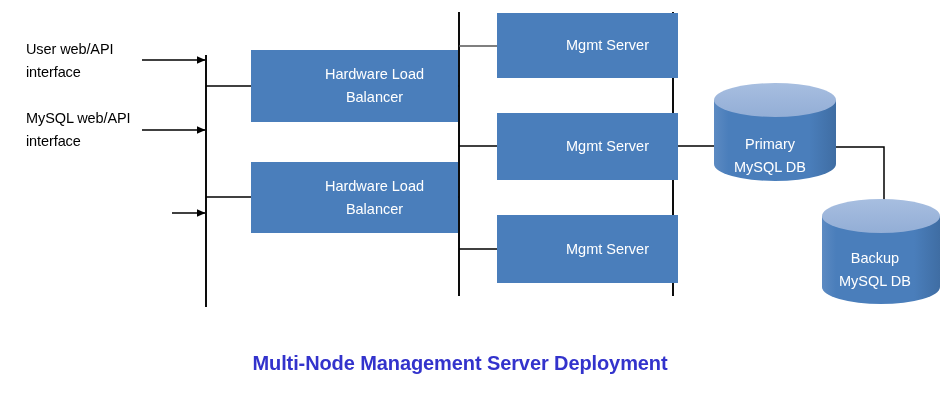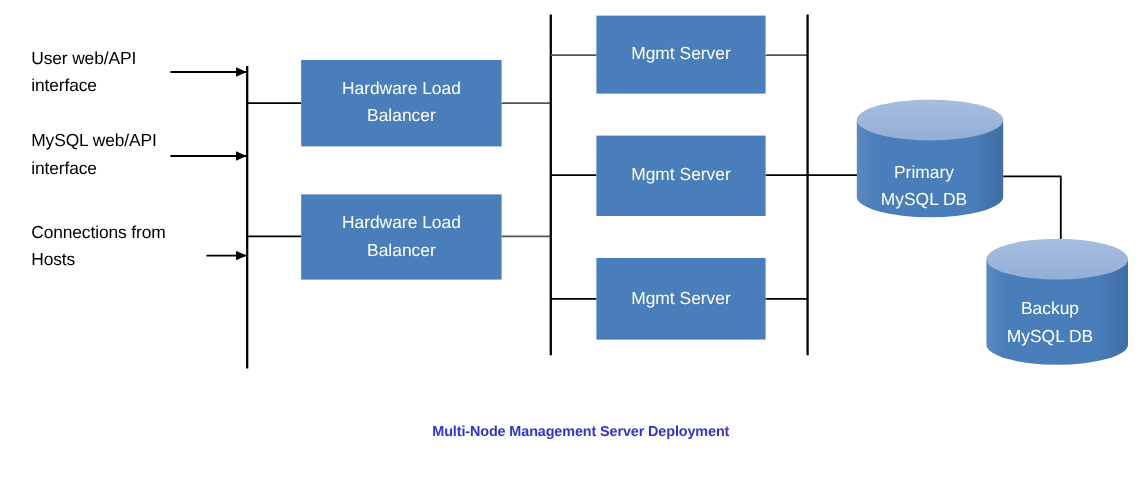--- a/index.html
+++ b/index.html
@@ -35,41 +35,41 @@
     position: absolute;
     display: flex;
     align-items: center;
     justify-content: center;
     text-align: center;
     color: #ffffff;
     font-family: "Liberation Sans", sans-serif;
     font-size: 14.5px;
     line-height: 23px;
     white-space: pre-line;
+    padding-left: 40px;
   }
   .cyl-label {
     position: absolute;
     color: #ffffff;
     font-family: "Liberation Sans", sans-serif;
     font-size: 14.5px;
     line-height: 23px;
     text-align: center;
     white-space: pre-line;
   }
   #diagram-title {
     position: absolute;
     left: 0;
     top: 352px;
     width: 920px;
     text-align: center;
     font-family: "Liberation Sans", sans-serif;
     font-weight: bold;
-    font-size: 12px;
+    font-size: 20px;
     letter-spacing: -0.1px;
-    padding-left: 24px;
   }
 </style>
 </head>
 <body>
 
 <div id="canvas">
 
   <svg id="svg-layer" viewBox="0 0 950 402" xmlns="http://www.w3.org/2000/svg">
     <defs>
       <marker id="arrowhead" markerWidth="9" markerHeight="8" refX="8.5" refY="4" orient="auto" markerUnits="userSpaceOnUse">
@@ -125,22 +125,20 @@
     <g>
       <path d="M 822 216 L 822 287 A 59 17 0 0 0 940 287 L 940 216 Z" fill="url(#cyl-body-grad)"></path>
       <ellipse cx="881" cy="216" rx="59" ry="17" fill="url(#cyl-top-grad)"></ellipse>
     </g>
   </svg>
 
   <div class="io-label" style="left:26px; top:38px; width:150px;">User web/API
 interface</div>
   <div class="io-label" style="left:26px; top:107px; width:150px;">MySQL web/API
 interface</div>
-  <div class="io-label" style="left:26px; top:183px; width:160px;">Connections from
-Hosts</div>
 
   <div class="node-box" style="left:251px; top:50px; width:167px; height:72px; background:#4A7EBB;">Hardware Load
 Balancer</div>
   <div class="node-box" style="left:251px; top:162px; width:167px; height:71px; background:#4A7EBB;">Hardware Load
 Balancer</div>
 
   <div class="node-box" style="left:497px; top:13px; width:141px; height:65px; background:#4A7EBB;">Mgmt Server</div>
   <div class="node-box" style="left:497px; top:113px; width:141px; height:67px; background:#4A7EBB;">Mgmt Server</div>
   <div class="node-box" style="left:497px; top:215px; width:141px; height:68px; background:#4A7EBB;">Mgmt Server</div>
 

